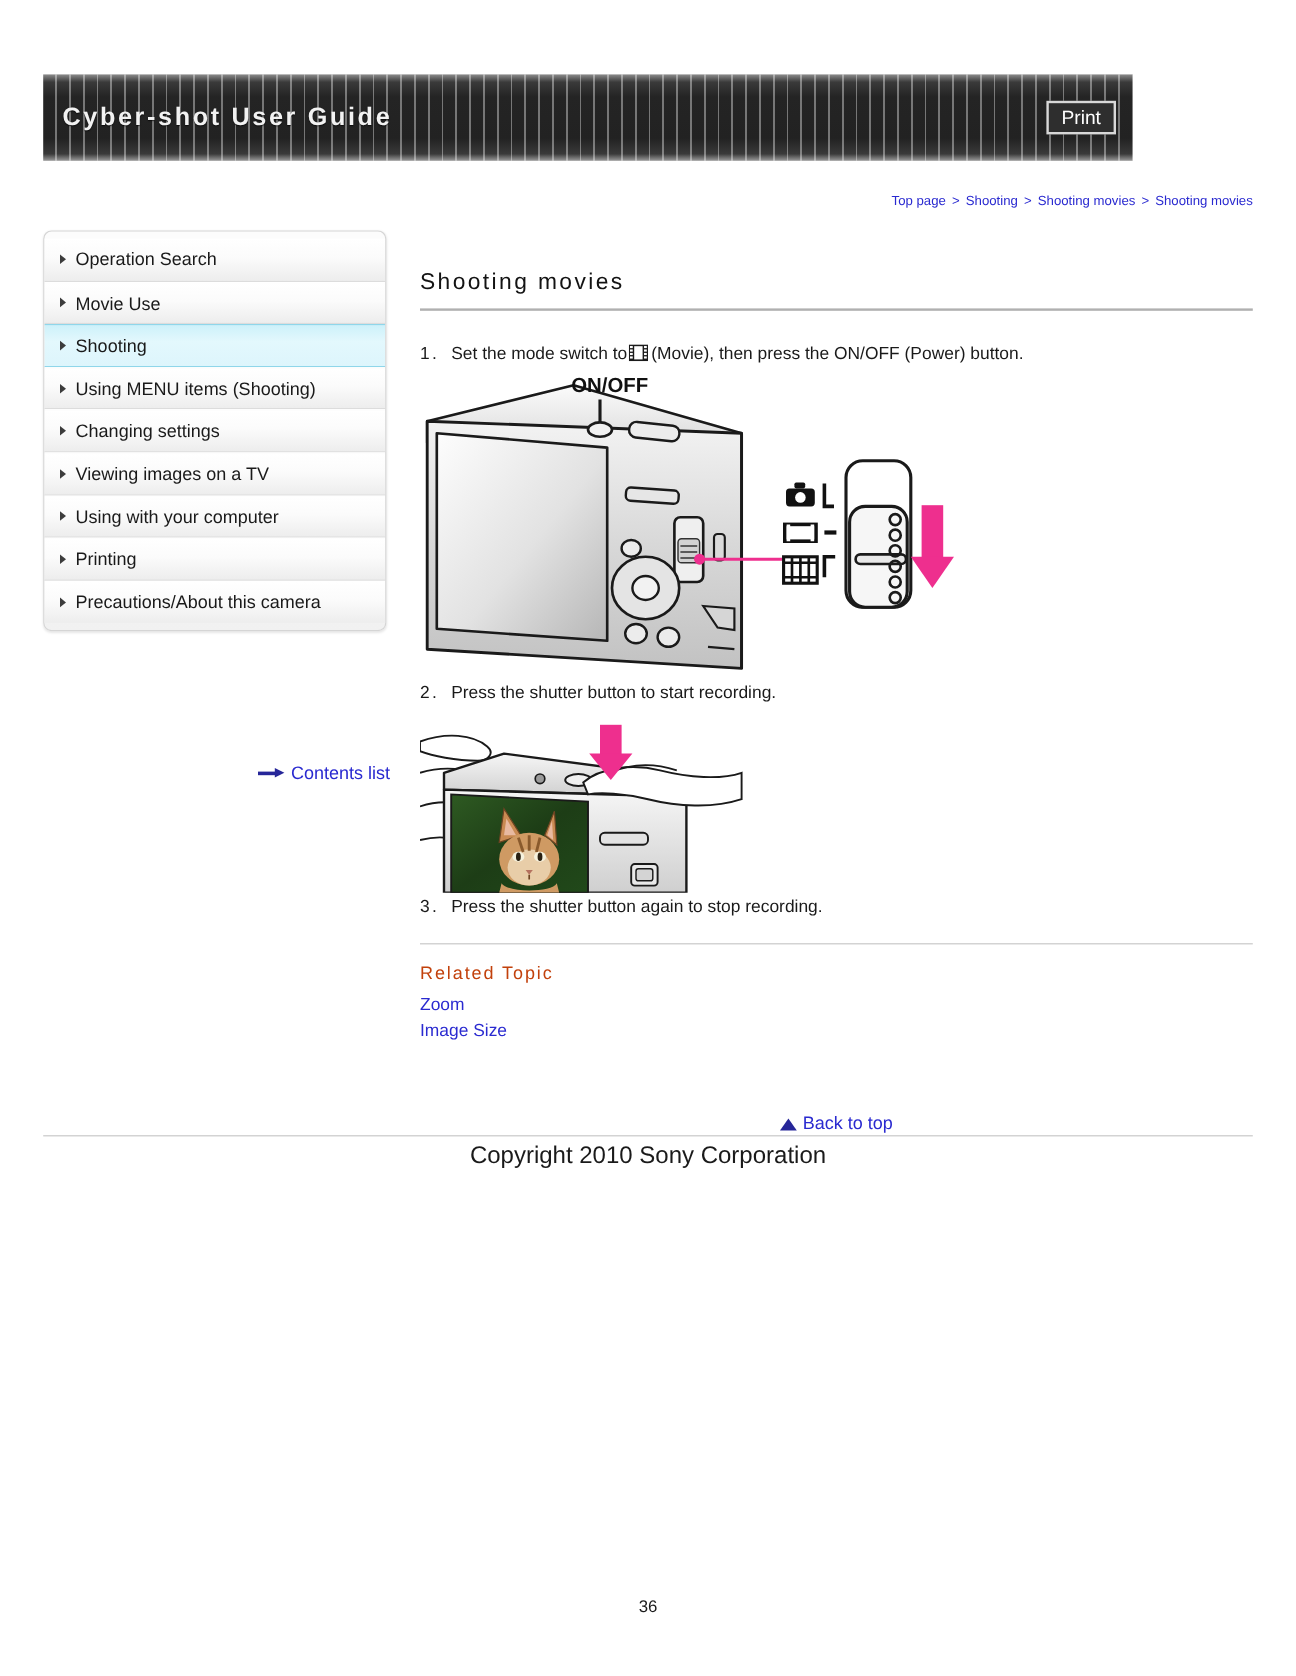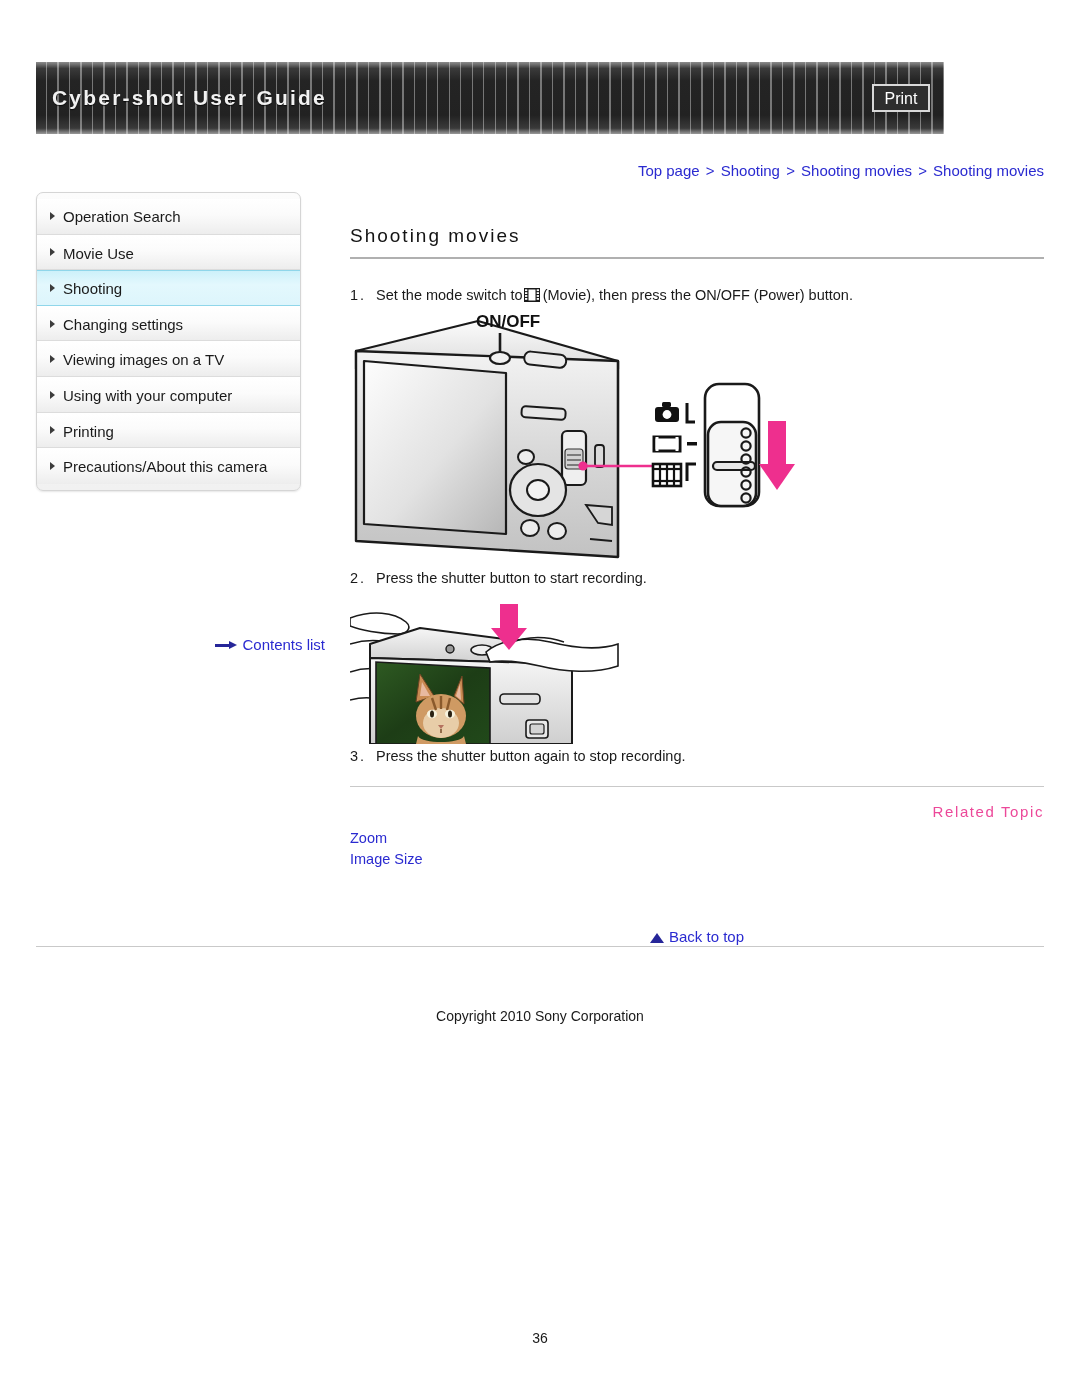--- a/index.html
+++ b/index.html
@@ -60,33 +60,33 @@
     text-align: center;
     box-sizing: border-box;
     cursor: pointer;
   }
 
   
   #breadcrumb {
     position: absolute;
     right: 36px;
     top: 162px;
-    font-size: 15px;
+    font-size: 11px;
     color: #2a2ad0;
     white-space: nowrap;
   }
   #breadcrumb .crumb { color: #2a2ad0; }
   #breadcrumb .sep { color: #2a2ad0; padding: 0 2px; }
 
   
   #sidebar {
     position: absolute;
     left: 36px;
     top: 192px;
-    width: 265px;
+    width: 286px;
     border: 1px solid #d5d5d5;
     border-radius: 7px;
     background: linear-gradient(to bottom, #fcfcfc, #f1f1f1);
     box-sizing: border-box;
     box-shadow: 0 1px 2px rgba(0,0,0,0.10);
     padding: 6px 0 6px 0;
     overflow: hidden;
   }
   .nav-item {
     position: relative;
@@ -202,24 +202,23 @@
   #fig1 { position: relative; margin: 6px 0 0 0; height: 255px; }
   #fig2 { position: relative; margin: 6px 0 0 0; height: 152px; }
 
   #related-rule {
     height: 1px;
     background: #c9c9c9;
     margin: 22px 0 16px 0;
   }
   #related-heading {
     font-size: 15px;
-    color: #ec4899;
+    color: #c2410c;
     letter-spacing: 1.6px;
     margin-bottom: 10px;
-    text-align: right;
   }
   .related-link {
     display: block;
     font-size: 14.5px;
     color: #2a2ad0;
     margin-bottom: 5px;
     cursor: pointer;
     width: max-content;
   }
 
@@ -248,24 +247,24 @@
     position: absolute;
     left: 36px;
     top: 946px;
     width: 1008px;
     height: 1px;
     background: #c9c9c9;
   }
   #copyright {
     position: absolute;
     left: 36px;
-    top: 1008px;
+    top: 952px;
     width: 1008px;
     text-align: center;
-    font-size: 14px;
+    font-size: 20px;
     color: #1a1a1a;
   }
   #page-number {
     position: absolute;
     left: 0;
     top: 1330px;
     width: 1080px;
     text-align: center;
     font-size: 14px;
     color: #1a1a1a;
@@ -294,20 +293,24 @@
     <span class="nav-bullet"></span>
     <span>Operation Search</span>
   </div>
   <div class="nav-item">
     <span class="nav-bullet"></span>
     <span>Movie Use</span>
   </div>
   <div class="nav-item active">
     <span class="nav-bullet"></span>
     <span>Shooting</span>
+  </div>
+  <div class="nav-item">
+    <span class="nav-bullet"></span>
+    <span>Using MENU items (Shooting)</span>
   </div>
   <div class="nav-item">
     <span class="nav-bullet"></span>
     <span>Changing settings</span>
   </div>
   <div class="nav-item">
     <span class="nav-bullet"></span>
     <span>Viewing images on a TV</span>
   </div>
   <div class="nav-item">

